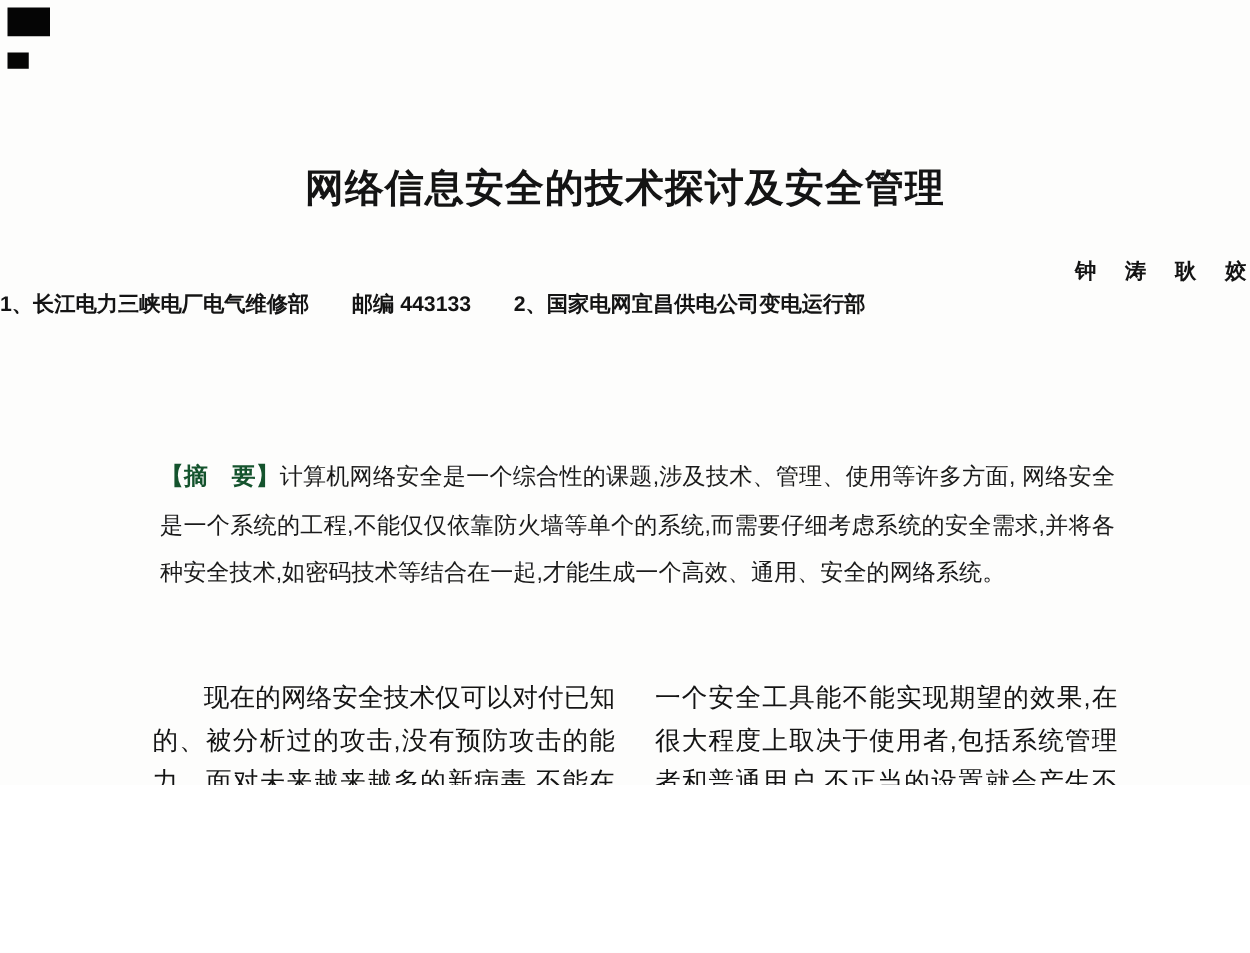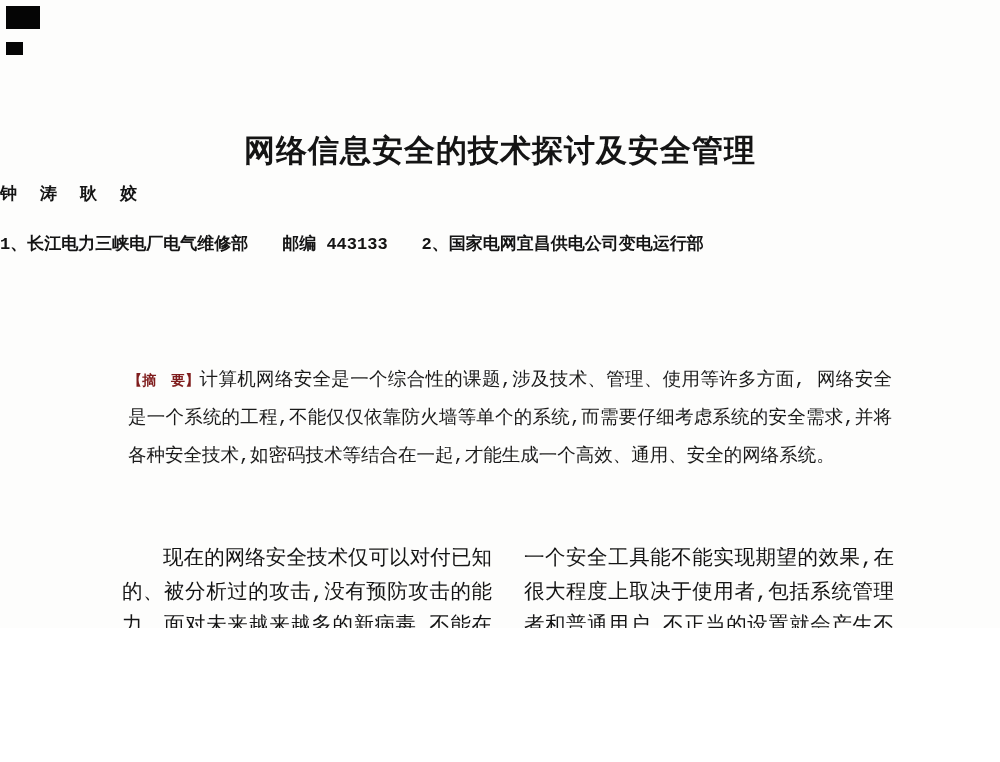--- a/index.html
+++ b/index.html
@@ -6,21 +6,21 @@
     margin: 0;
     padding: 0;
     background: #ffffff;
   }
   .page {
     position: relative;
     width: 1000px;
     height: 628px;
     background: #fdfdfc;
     overflow: hidden;
-    font-family: Liberation Mono, monospace;
+    font-family: Liberation Sans, sans-serif;
     color: #141414;
   }
   .scan-artifact {
     position: absolute;
     background: #050505;
   }
   .scan-artifact.a1 { left: 6px; top: 6px; width: 34px; height: 23px; }
   .scan-artifact.a2 { left: 6px; top: 42px; width: 17px; height: 13px; }
 
   .title {
@@ -29,24 +29,24 @@
     left: 0;
     width: 100%;
     margin: 0;
     text-align: center;
     font-size: 31px;
     font-weight: bold;
     letter-spacing: 1px;
   }
   .authors {
     position: absolute;
-    top: 182px;
+    top: 205px;
     left: 0;
     width: 100%;
-    text-align: left;
+    text-align: right;
     font-size: 17px;
     font-weight: bold;
     letter-spacing: 3px;
   }
   .affiliation {
     position: absolute;
     top: 232px;
     left: 0;
     width: 100%;
     text-align: left;
@@ -60,22 +60,22 @@
     top: 362px;
     width: 764px;
     font-size: 18.5px;
     line-height: 38px;
     text-align: justify;
     word-break: break-all;
     color: #1a1a1a;
   }
   .block-label {
     font-weight: bold;
-    font-size: 14px;
-    color: #7f1d1d;
+    font-size: 19px;
+    color: #14532d;
   }
   .keywords {
     position: absolute;
     left: 128px;
     top: 480px;
     width: 764px;
     font-size: 19px;
     line-height: 34px;
   }
 

